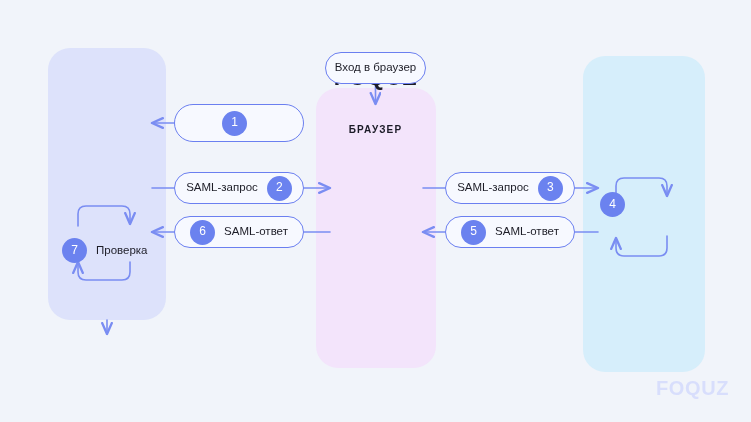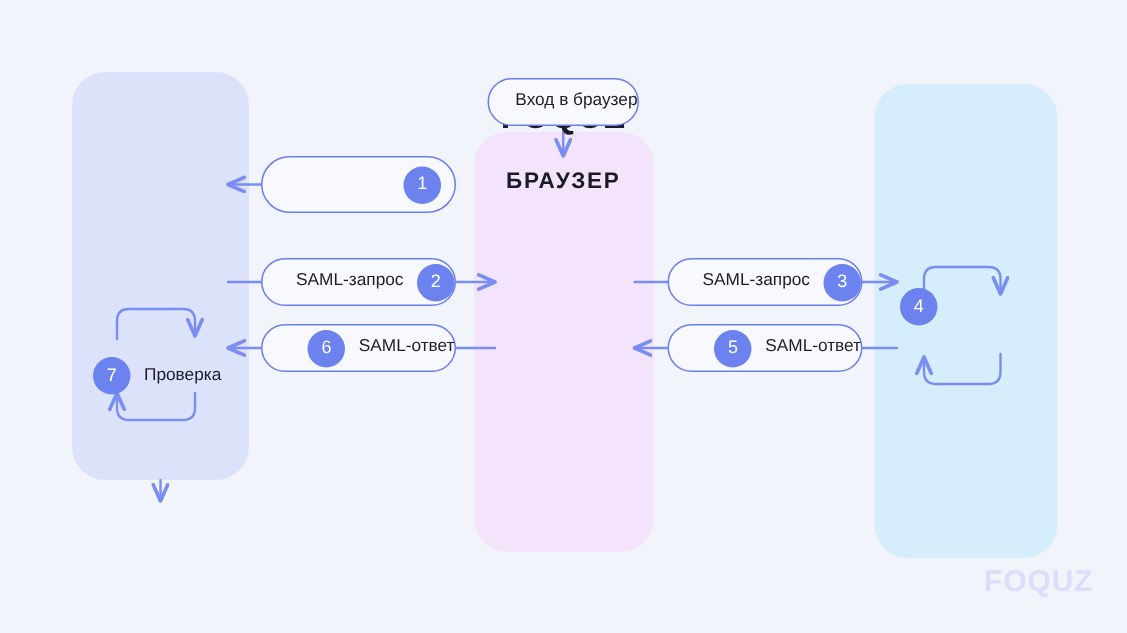--- a/index.html
+++ b/index.html
@@ -54,40 +54,40 @@
     text-align: center;
     color: #1b1b27;
     font-weight: bold;
   }
   #title-left {
     top: 64px;
     font-size: 23px;
     letter-spacing: 0.6px;
   }
   #title-center {
-    top: 112px;
-    font-size: 15px;
+    top: 124px;
+    font-size: 10px;
     letter-spacing: 1.1px;
   }
   #title-right {
     top: 70px;
     font-size: 10.5px;
     line-height: 15px;
     letter-spacing: 0.5px;
   }
   
   .pill {
     position: absolute;
     box-sizing: border-box;
     background: #f7f9ff;
     border: 1.6px solid #6b7ff0;
     border-radius: 40px;
     display: flex;
     align-items: center;
-    justify-content: flex-end;
+    justify-content: center;
     color: #1d1d27;
     font-size: 11.5px;
     line-height: 13.5px;
     text-align: center;
     white-space: pre-line;
   }
   .pill .badge {
     width: 25px;
     height: 25px;
     border-radius: 50%;

